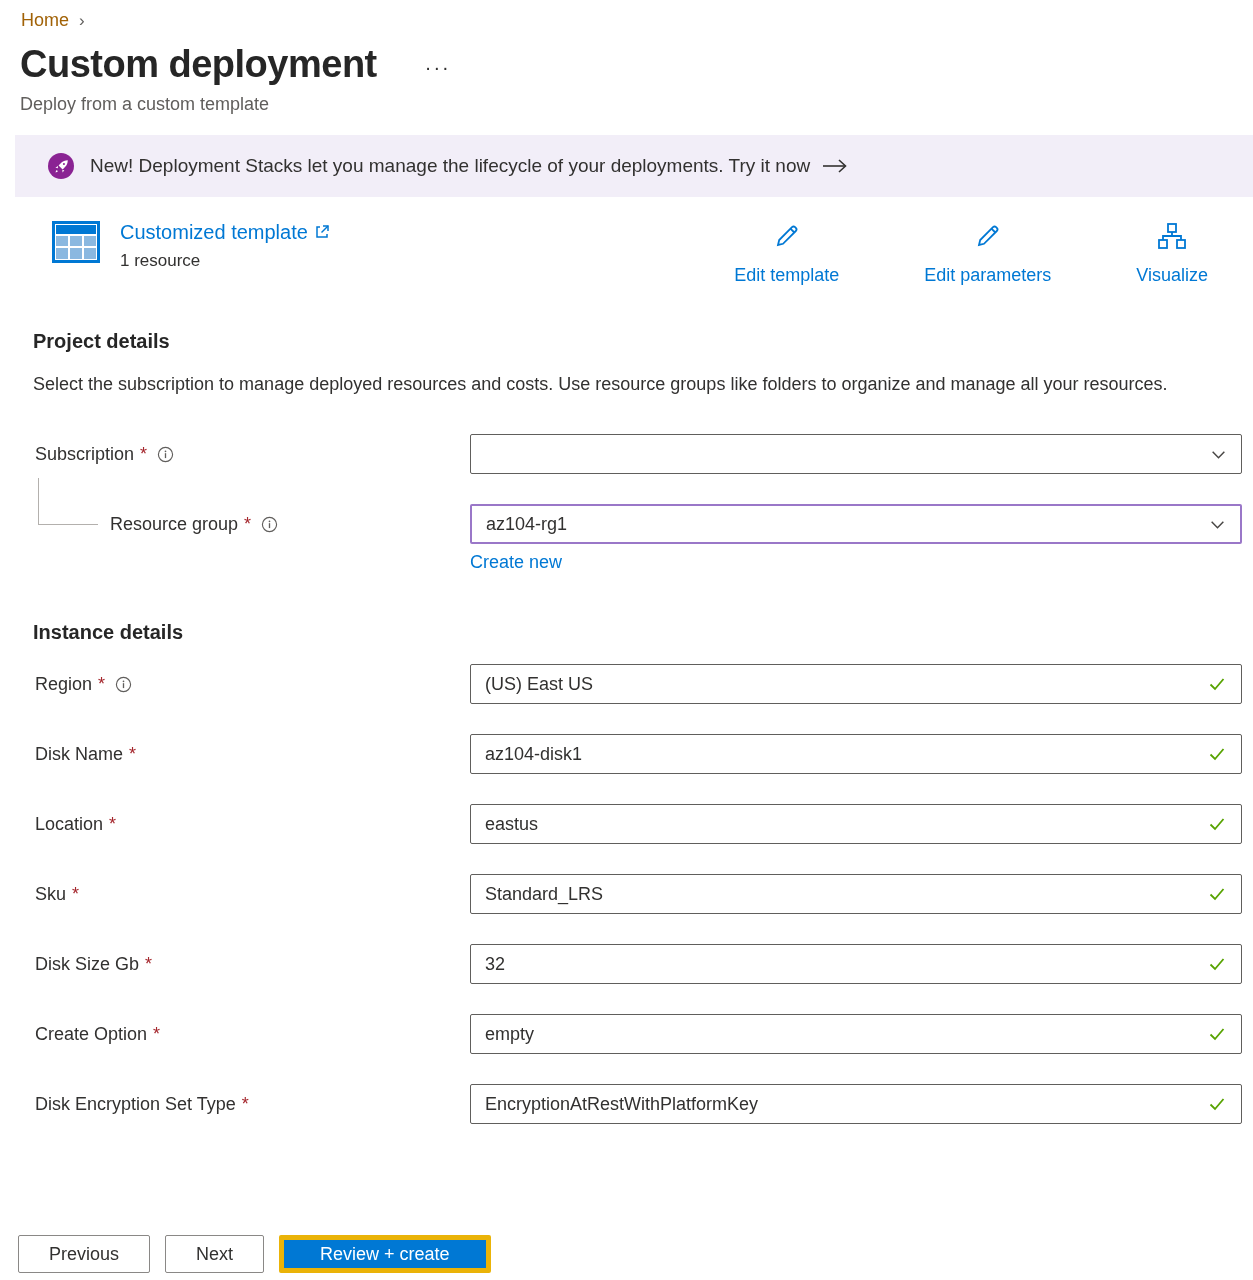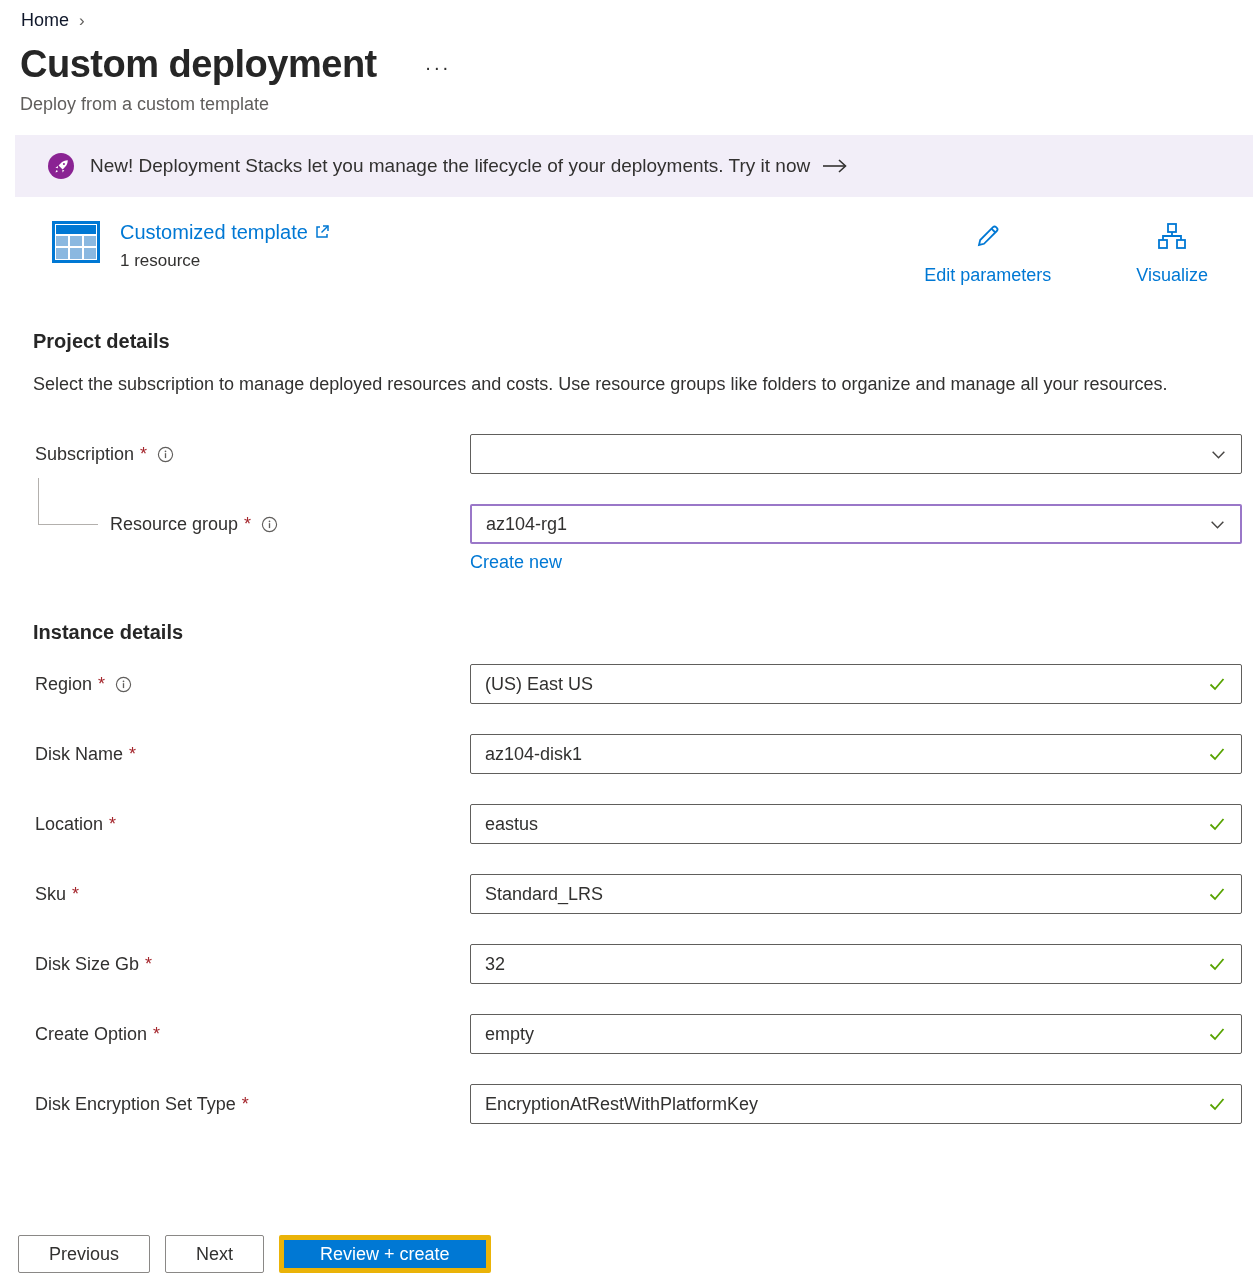--- a/index.html
+++ b/index.html
@@ -1,21 +1,21 @@
 <!DOCTYPE html>
 <html><head>
 <meta charset="utf-8">
 <style>
   * { box-sizing: border-box; }
   body { margin:0; font-family:"Liberation Sans", sans-serif; color:#323130; background:#fff; }
   .page { position:relative; width:1253px; height:1280px; overflow:hidden; background:#fff; }
   .content { height:1205px; overflow:hidden; }
 
   .breadcrumb { margin:10px 0 0 21px; font-size:18px; display:flex; align-items:center; gap:10px; }
-  .breadcrumb .home { color:#0f172a; text-decoration:none; cursor:pointer; }
+  .breadcrumb .home { color:#a16207; text-decoration:none; cursor:pointer; }
   .crumb-sep { color:#605e5c; font-size:17px; }
 
   .title-row { display:flex; align-items:center; gap:48px; margin:12px 0 0 20px; }
   h1.title { font-size:38px; font-weight:700; margin:0; color:#262626; letter-spacing:-0.5px; }
   .ellipsis { font-size:20px; color:#323130; letter-spacing:2px; cursor:pointer; margin-top:6px; }
 
   .subtitle { margin:8px 0 0 20px; font-size:18px; color:#605e5c; }
 
   .banner { margin-top:20px; margin-left:15px; width:calc(100% - 15px); height:62px; background:#f2eef8;
             display:flex; align-items:center; padding-left:33px; cursor:pointer; }
@@ -132,20 +132,29 @@
         </div>
       </div>
       <div class="template-actions">
         <div class="action">
           <span>
             <svg width="30" height="30" viewBox="0 0 30 30" fill="none" stroke="#0078d4" stroke-width="1.8">
               <path d="M6 24l1.2-5L20 6.2a2.2 2.2 0 013.1 0l.7.7a2.2 2.2 0 010 3.1L11 22.8 6 24z"></path>
               <path d="M18.5 7.7l3.8 3.8"></path>
             </svg>
           </span>
+          <span class="a-label">Edit template</span>
+        </div>
+        <div class="action">
+          <span>
+            <svg width="30" height="30" viewBox="0 0 30 30" fill="none" stroke="#0078d4" stroke-width="1.8">
+              <path d="M6 24l1.2-5L20 6.2a2.2 2.2 0 013.1 0l.7.7a2.2 2.2 0 010 3.1L11 22.8 6 24z"></path>
+              <path d="M18.5 7.7l3.8 3.8"></path>
+            </svg>
+          </span>
           <span class="a-label">Edit parameters</span>
         </div>
         <div class="action">
           <span>
             <svg width="30" height="30" viewBox="0 0 30 30" fill="none" stroke="#0078d4" stroke-width="1.8">
               <rect x="11" y="3" width="8" height="8"></rect>
               <rect x="2" y="19" width="8" height="8"></rect>
               <rect x="20" y="19" width="8" height="8"></rect>
               <path d="M15 11v4M6 19v-4h18v4"></path>
             </svg>

